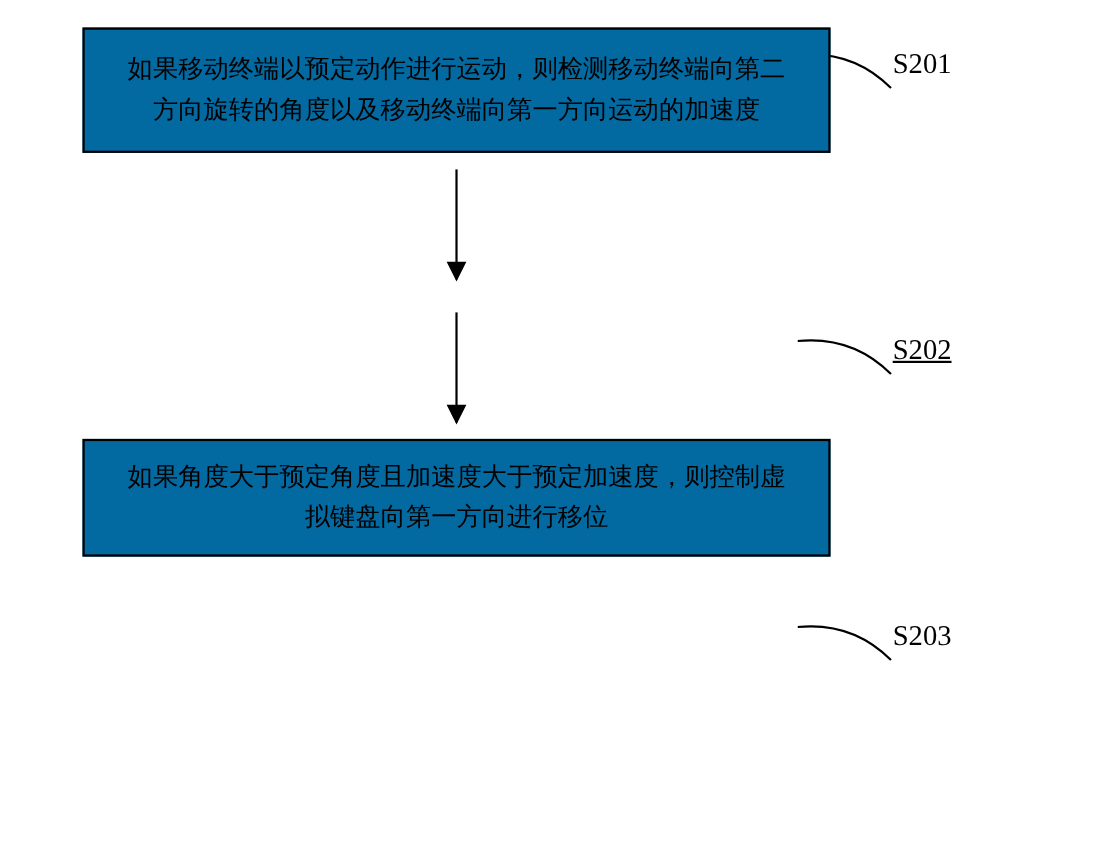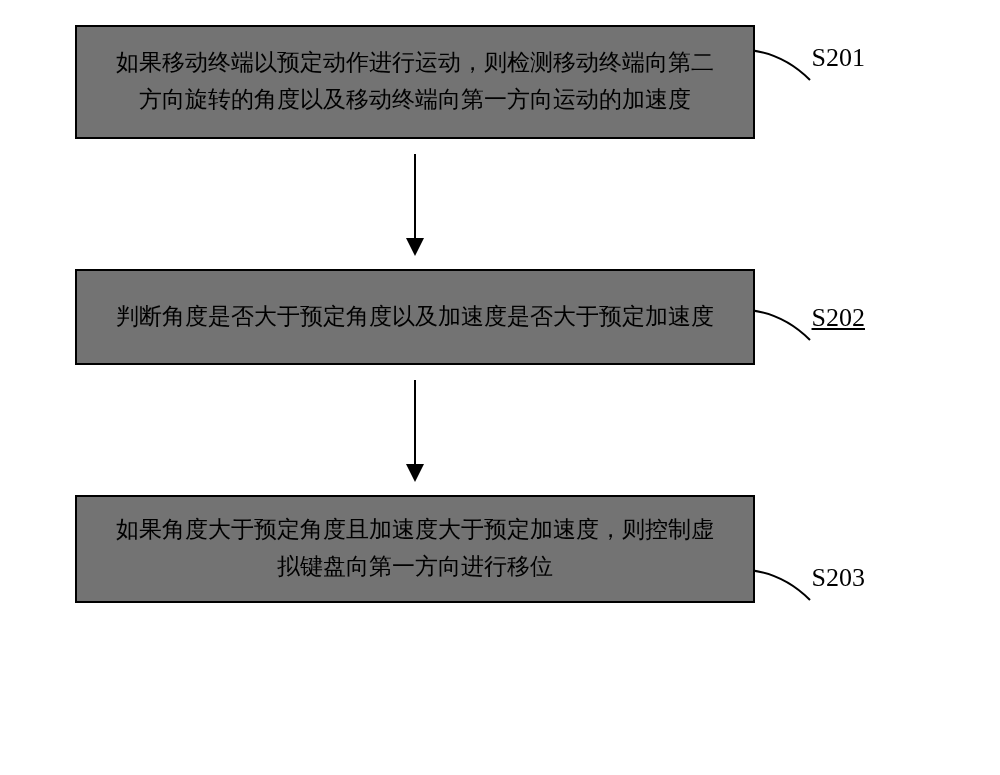--- a/index.html
+++ b/index.html
@@ -18,21 +18,21 @@
       position: absolute;
       left: 75px;
       top: 25px;
       width: 850px;
     }
     .step-box {
       border: 2px solid #000;
       padding: 18px 30px;
       width: 680px;
       margin-left: 0;
-      background: #737373;
+      background: #0369a1;
       text-align: center;
       font-size: 23px;
       line-height: 1.6;
       position: relative;
     }
     .step-label {
       position: absolute;
       font-size: 26px;
       color: #000;
     }
@@ -97,23 +97,20 @@
     <div class="arrow-line">
       <div class="arrow-head"></div>
     </div>
   </div>
 
   <div class="step-label label-s202">S202</div>
   <svg class="connector-curve" style="top:275px; right:110px;" width="90" height="50">
     <path d="M 0 10 Q 50 5 85 40" stroke="#000" stroke-width="2" fill="none"></path>
   </svg>
 
-  <div class="step-box" style="padding:28px 30px;">
-    <span>判断角度是否大于预定角度以及加速度是否大于预定加速度</span>
-  </div>
 
   <div class="arrow-container">
     <div class="arrow-line">
       <div class="arrow-head"></div>
     </div>
   </div>
 
   <div class="step-label label-s203">S203</div>
   <svg class="connector-curve" style="top:535px; right:110px;" width="90" height="50">
     <path d="M 0 10 Q 50 5 85 40" stroke="#000" stroke-width="2" fill="none"></path>

